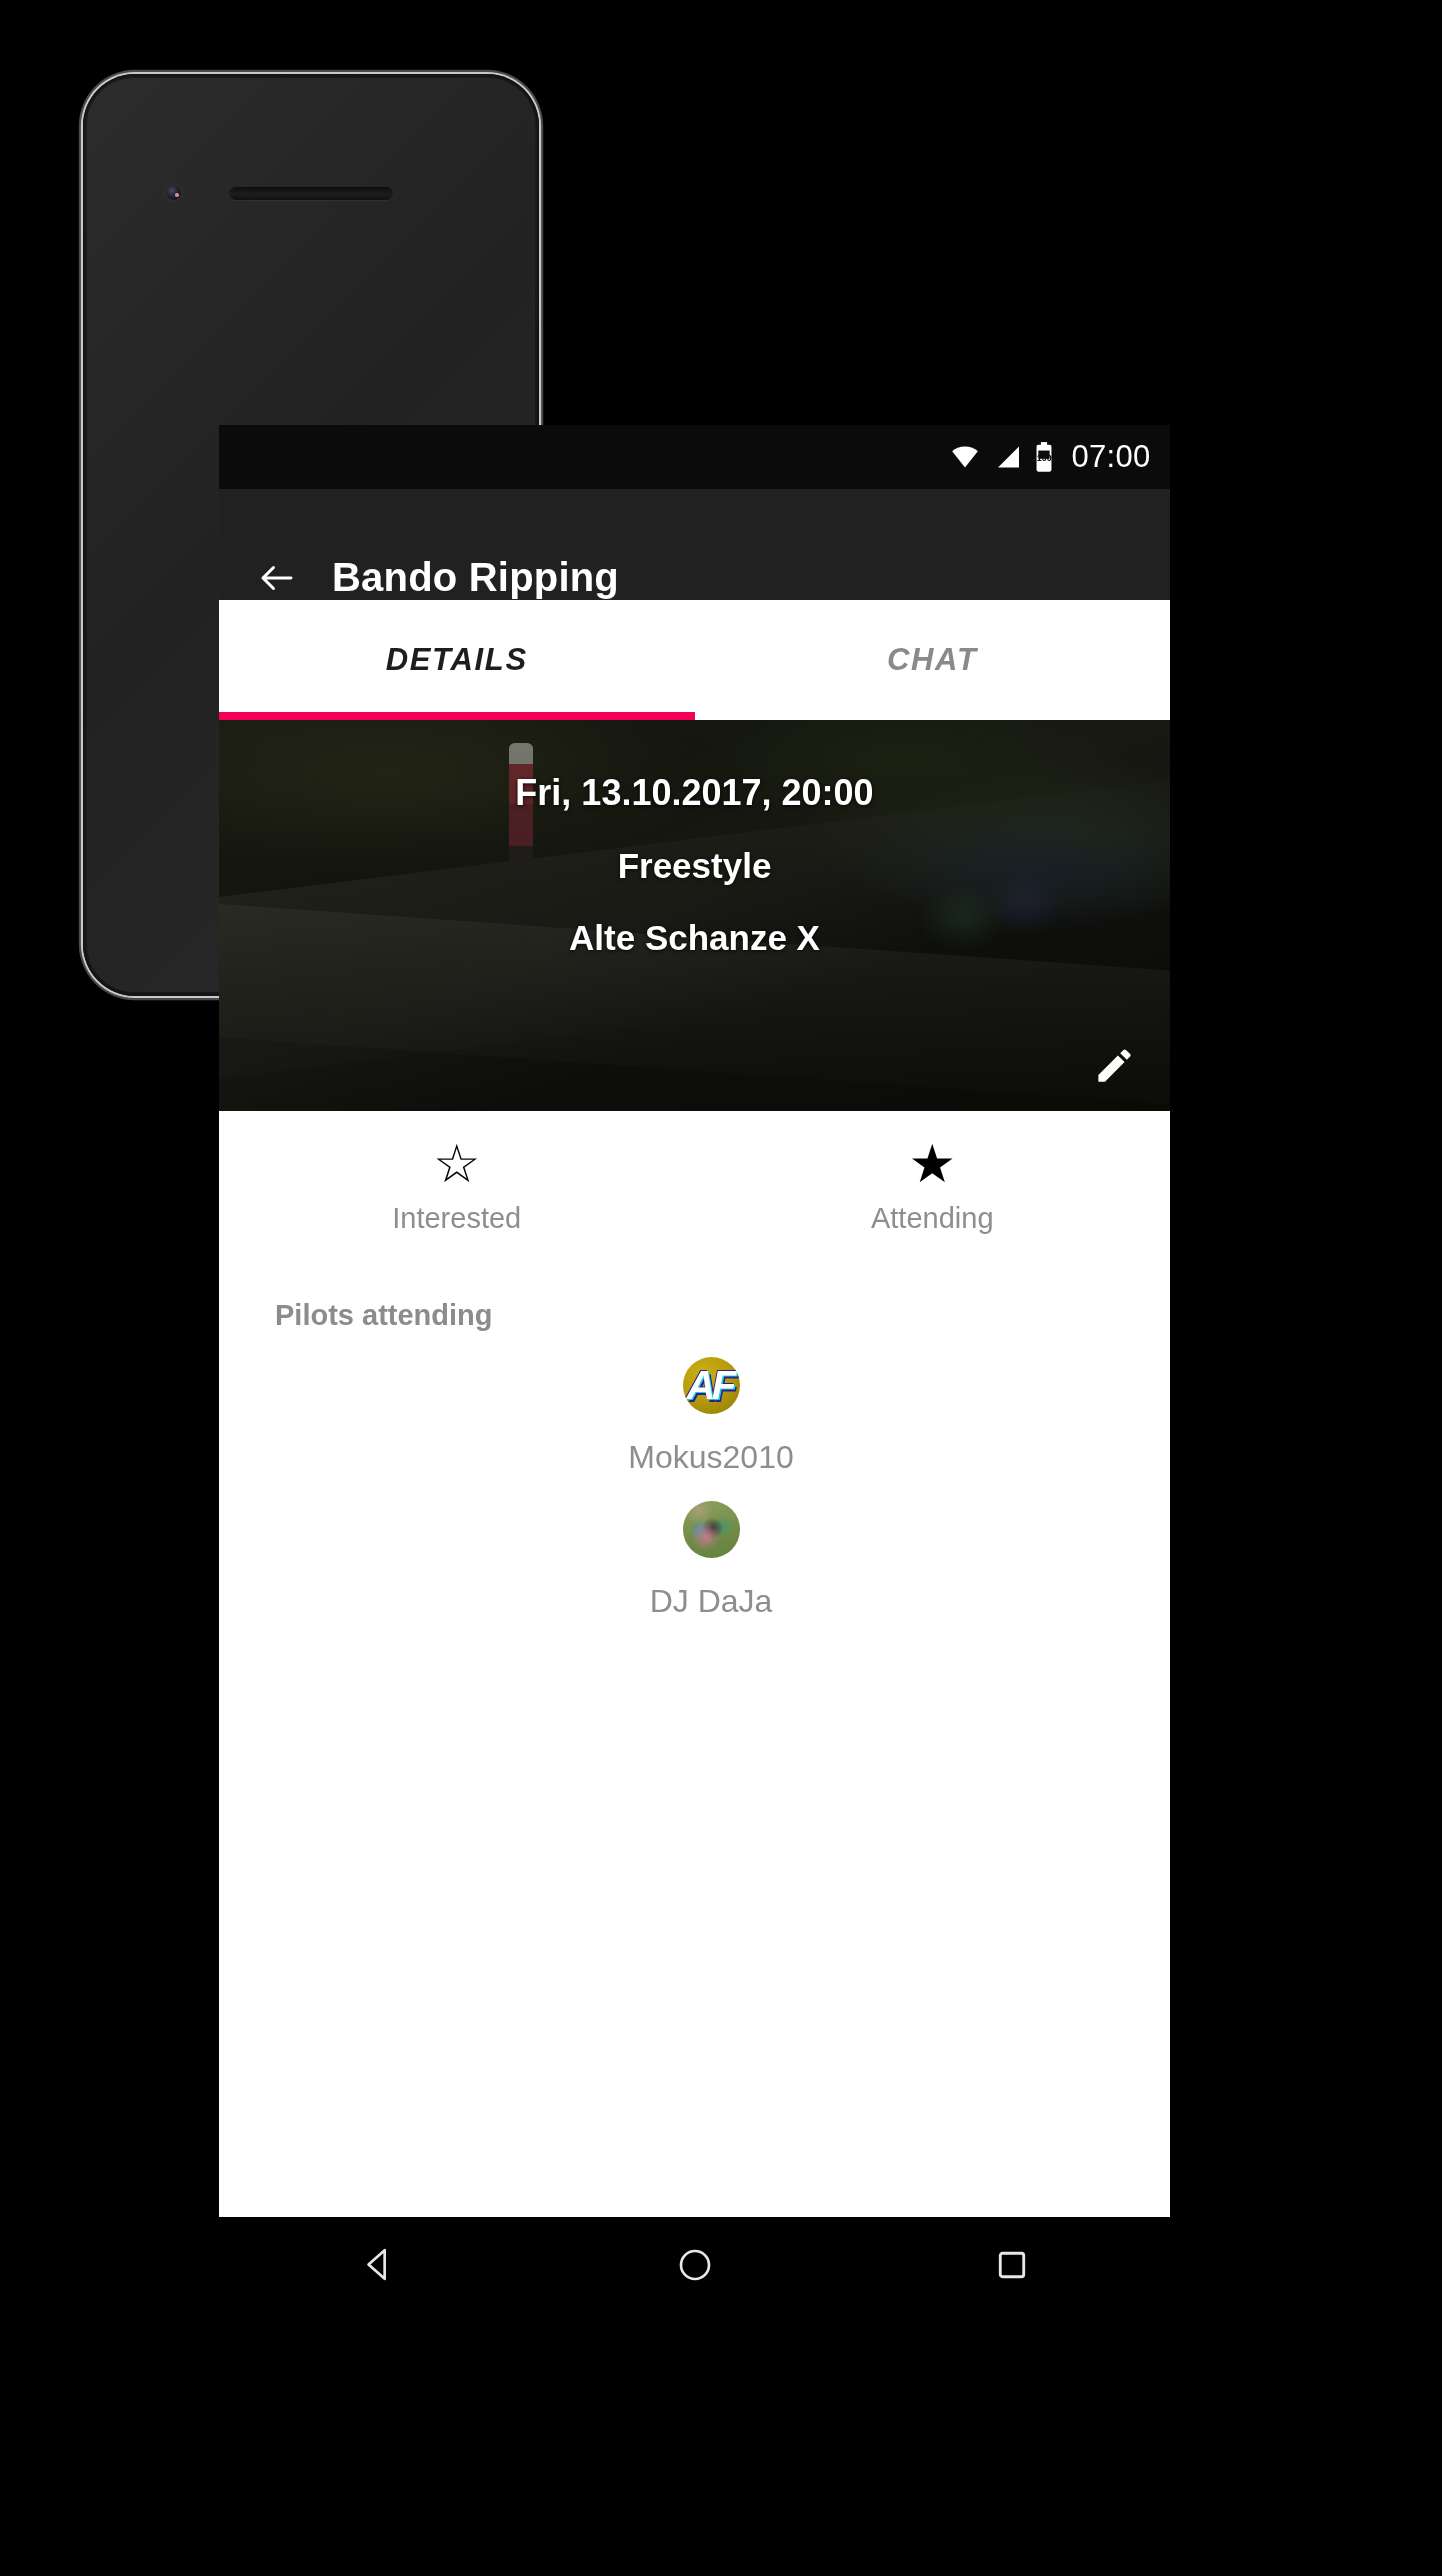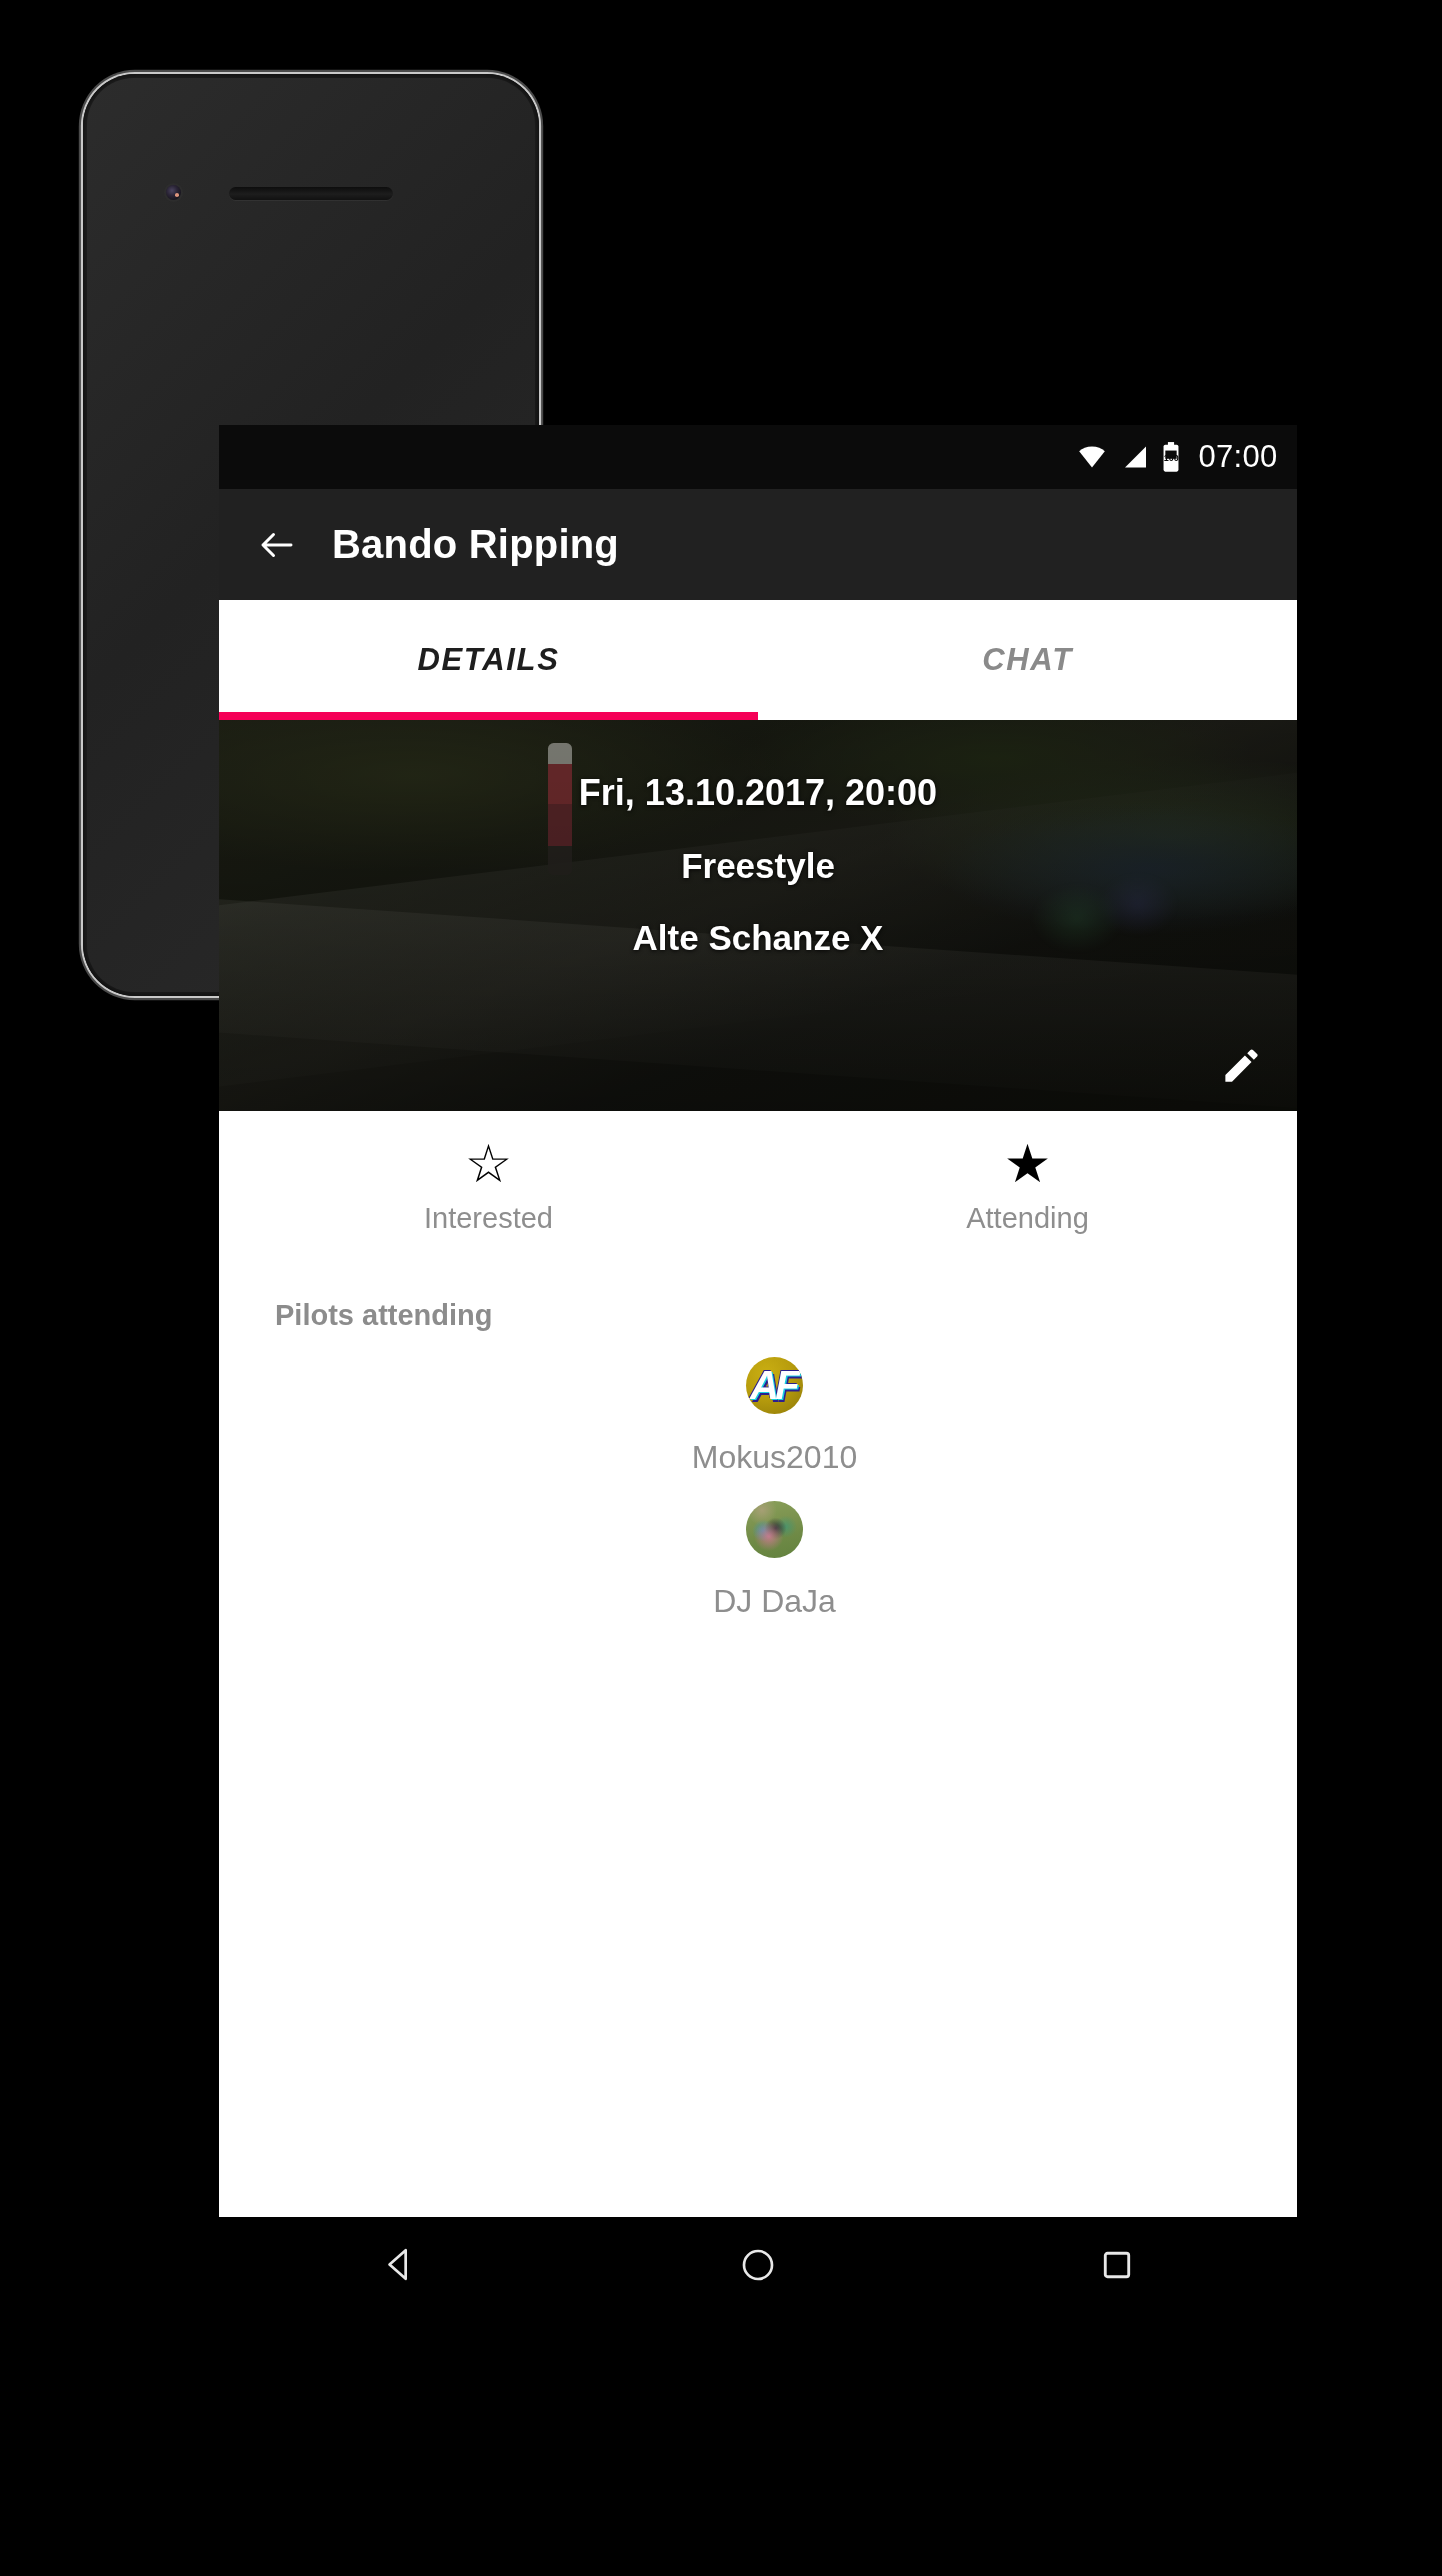--- a/index.html
+++ b/index.html
@@ -62,21 +62,21 @@
     position:absolute; right:-4.9px; top:985px;
     width:6.3px; height:184px; border-radius:2.1px;
     background:linear-gradient(90deg,#cfcfcf,#a3a3a3);
     box-shadow:-0.7px 0 1.4px rgba(0,0,0,.6);
   }
 
   
   #screen{
     position:absolute;
     left:219px; top:425px;
-    width:1078px; height:1887px;
+    width:951px; height:1887px;
     background:#fff;
     overflow:hidden;
   }
 
   
   #status-bar{
     height:64px; background:#0b0b0b;
     display:flex; align-items:center; justify-content:flex-end;
     padding-right:19.5px; gap:12.5px;
   }
@@ -88,21 +88,21 @@
   #battery-level-text{
     position:absolute; left:50%; top:52%;
     transform:translate(-50%,-50%);
     font-size:9px; color:#0b0b0b; font-weight:700;
     font-family:"Liberation Sans", sans-serif;
   }
 
   
   #toolbar{
     height:111px; background:#212121;
-    display:flex; align-items:center; padding-left:35px; gap:33px;
+    display:flex; align-items:flex-end; padding-left:35px; gap:33px;
   }
   #back-arrow-button{ width:45px; height:45px; display:flex;align-items:center;justify-content:center; }
   #toolbar-title{
     color:#fff; font-size:40px; font-weight:700; letter-spacing:0.2px;
   }
 
   
   #tab-bar{
     height:120px; background:#fff;
     display:flex; position:relative;

